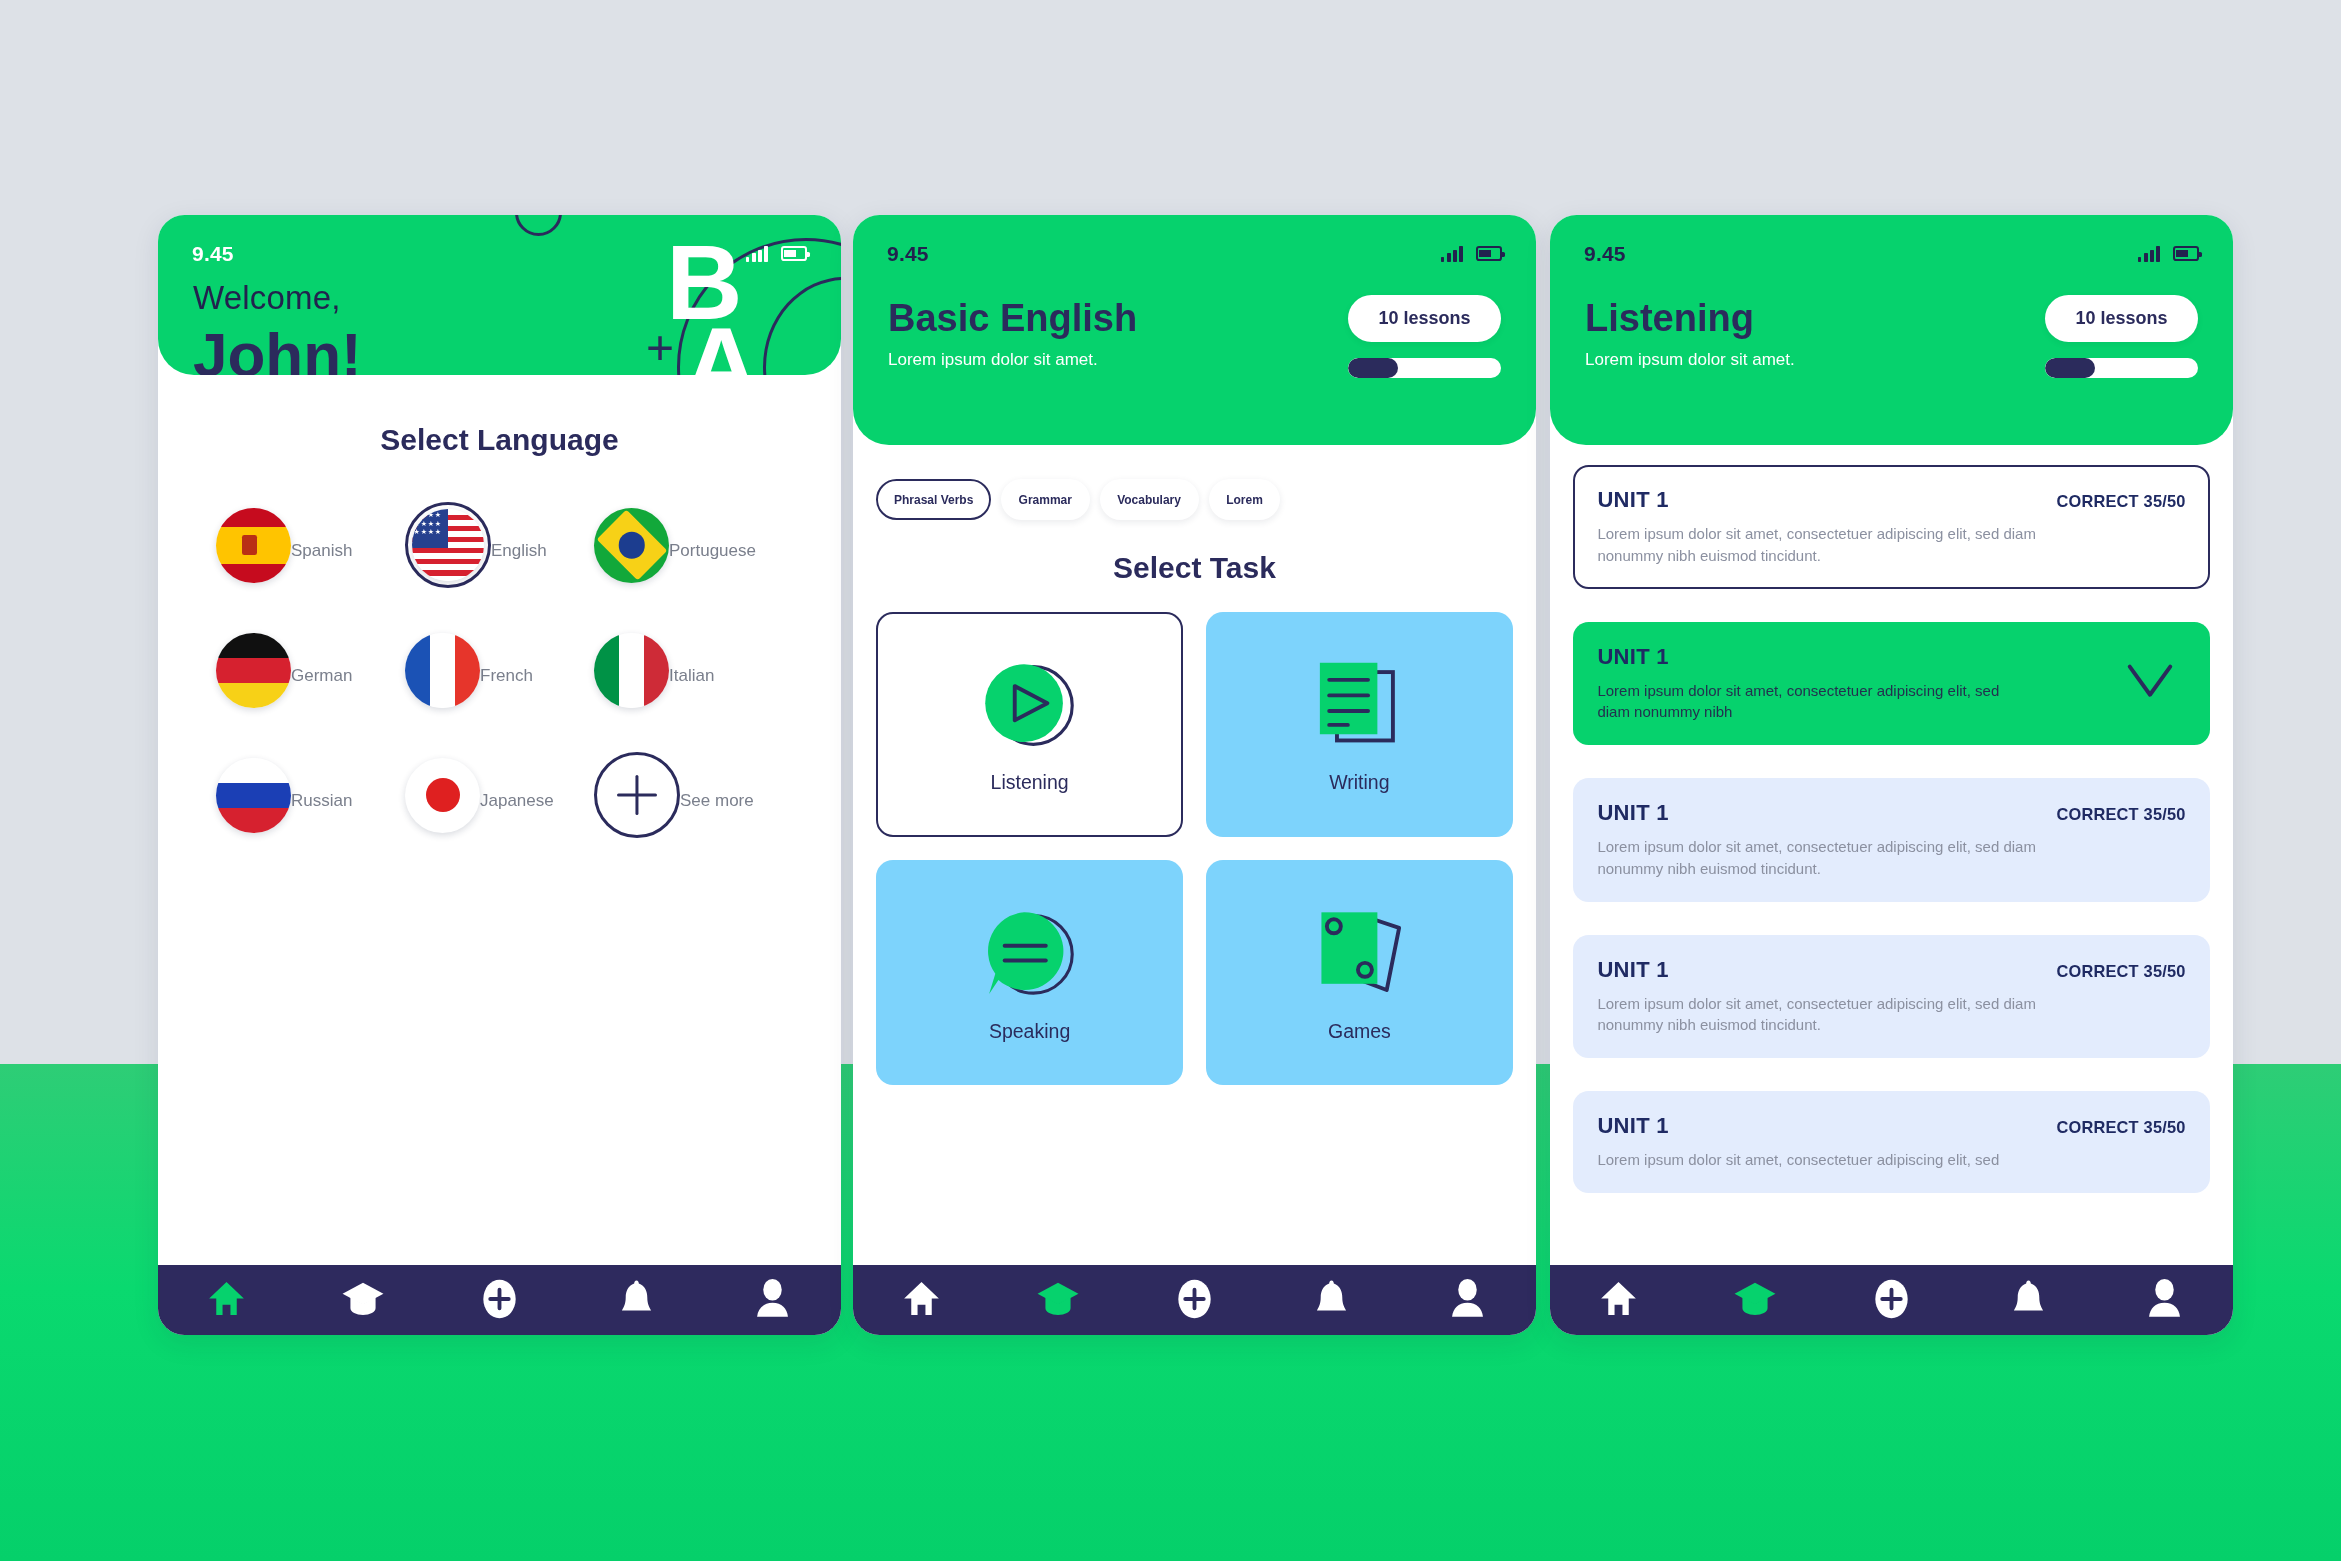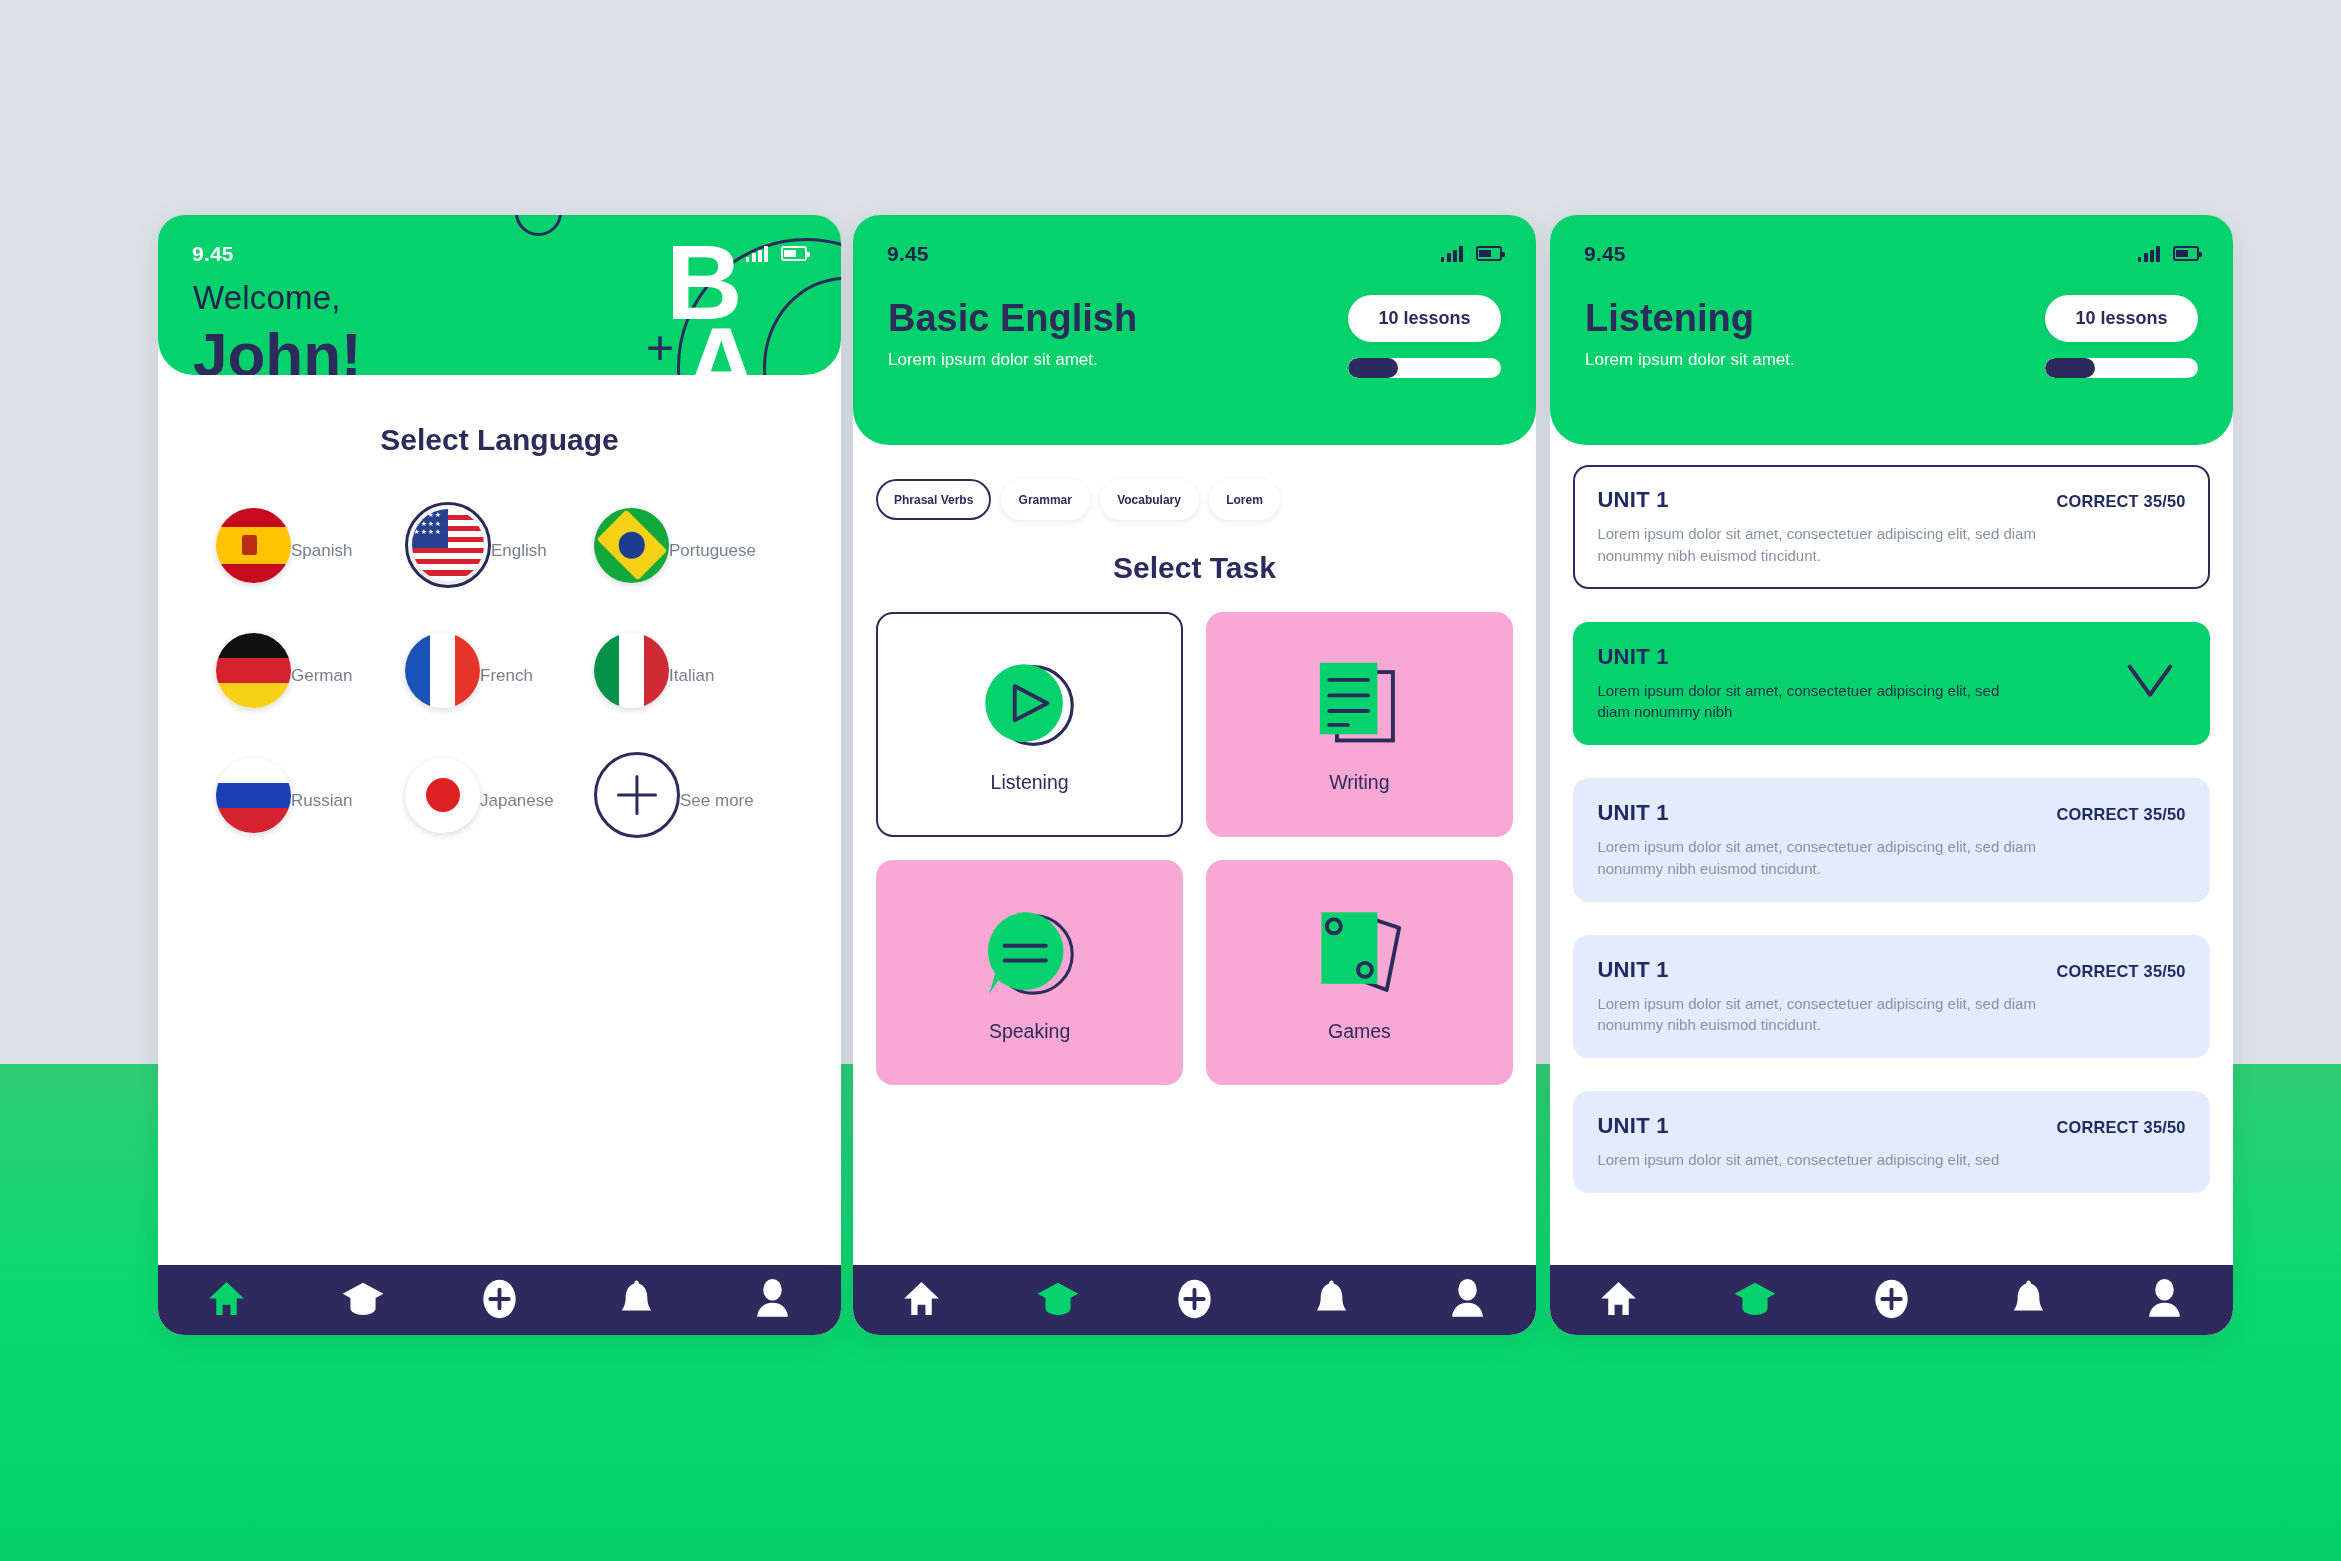--- a/index.html
+++ b/index.html
@@ -112,21 +112,21 @@
   
   .chips { display:flex; gap:10px; padding:0 23.4px; margin-top:34px; }
   .chip {
     background:#fff; border-radius:25px; border:2.3px solid transparent;
     padding:11.7px 15.6px; font-size:12px; font-weight:bold; color:#2b2b5c;
     white-space:nowrap; box-shadow:0 2.3px 7.8px rgba(20,30,60,.09);
   }
   .chip.active { border-color:#2b2b5c; box-shadow:none; }
   .task-grid { display:grid; grid-template-columns:1fr 1fr; gap:23.4px; padding:0 23.4px; margin-top:26.5px; }
   .task-card {
-    background:#f9a8d4; border-radius:17px; height:225px;
+    background:#7dd3fc; border-radius:17px; height:225px;
     display:flex; flex-direction:column; align-items:center; justify-content:center;
     border:2.3px solid transparent;
   }
   .task-card.active { background:#fff; border-color:#2b2b5c; }
   .task-label { font-size:19.5px; color:#2b2b5c; margin-top:15.6px; }
   .task-icon { width:101px; height:101px; position:relative; }
 
   
   .unit-list { padding:20px 23.4px 0 23.4px; display:flex; flex-direction:column; gap:33px; }
   .unit-card { border-radius:15.6px; padding:20px 22px; border:2.3px solid transparent; background:#e3ecfd; position:relative; }

